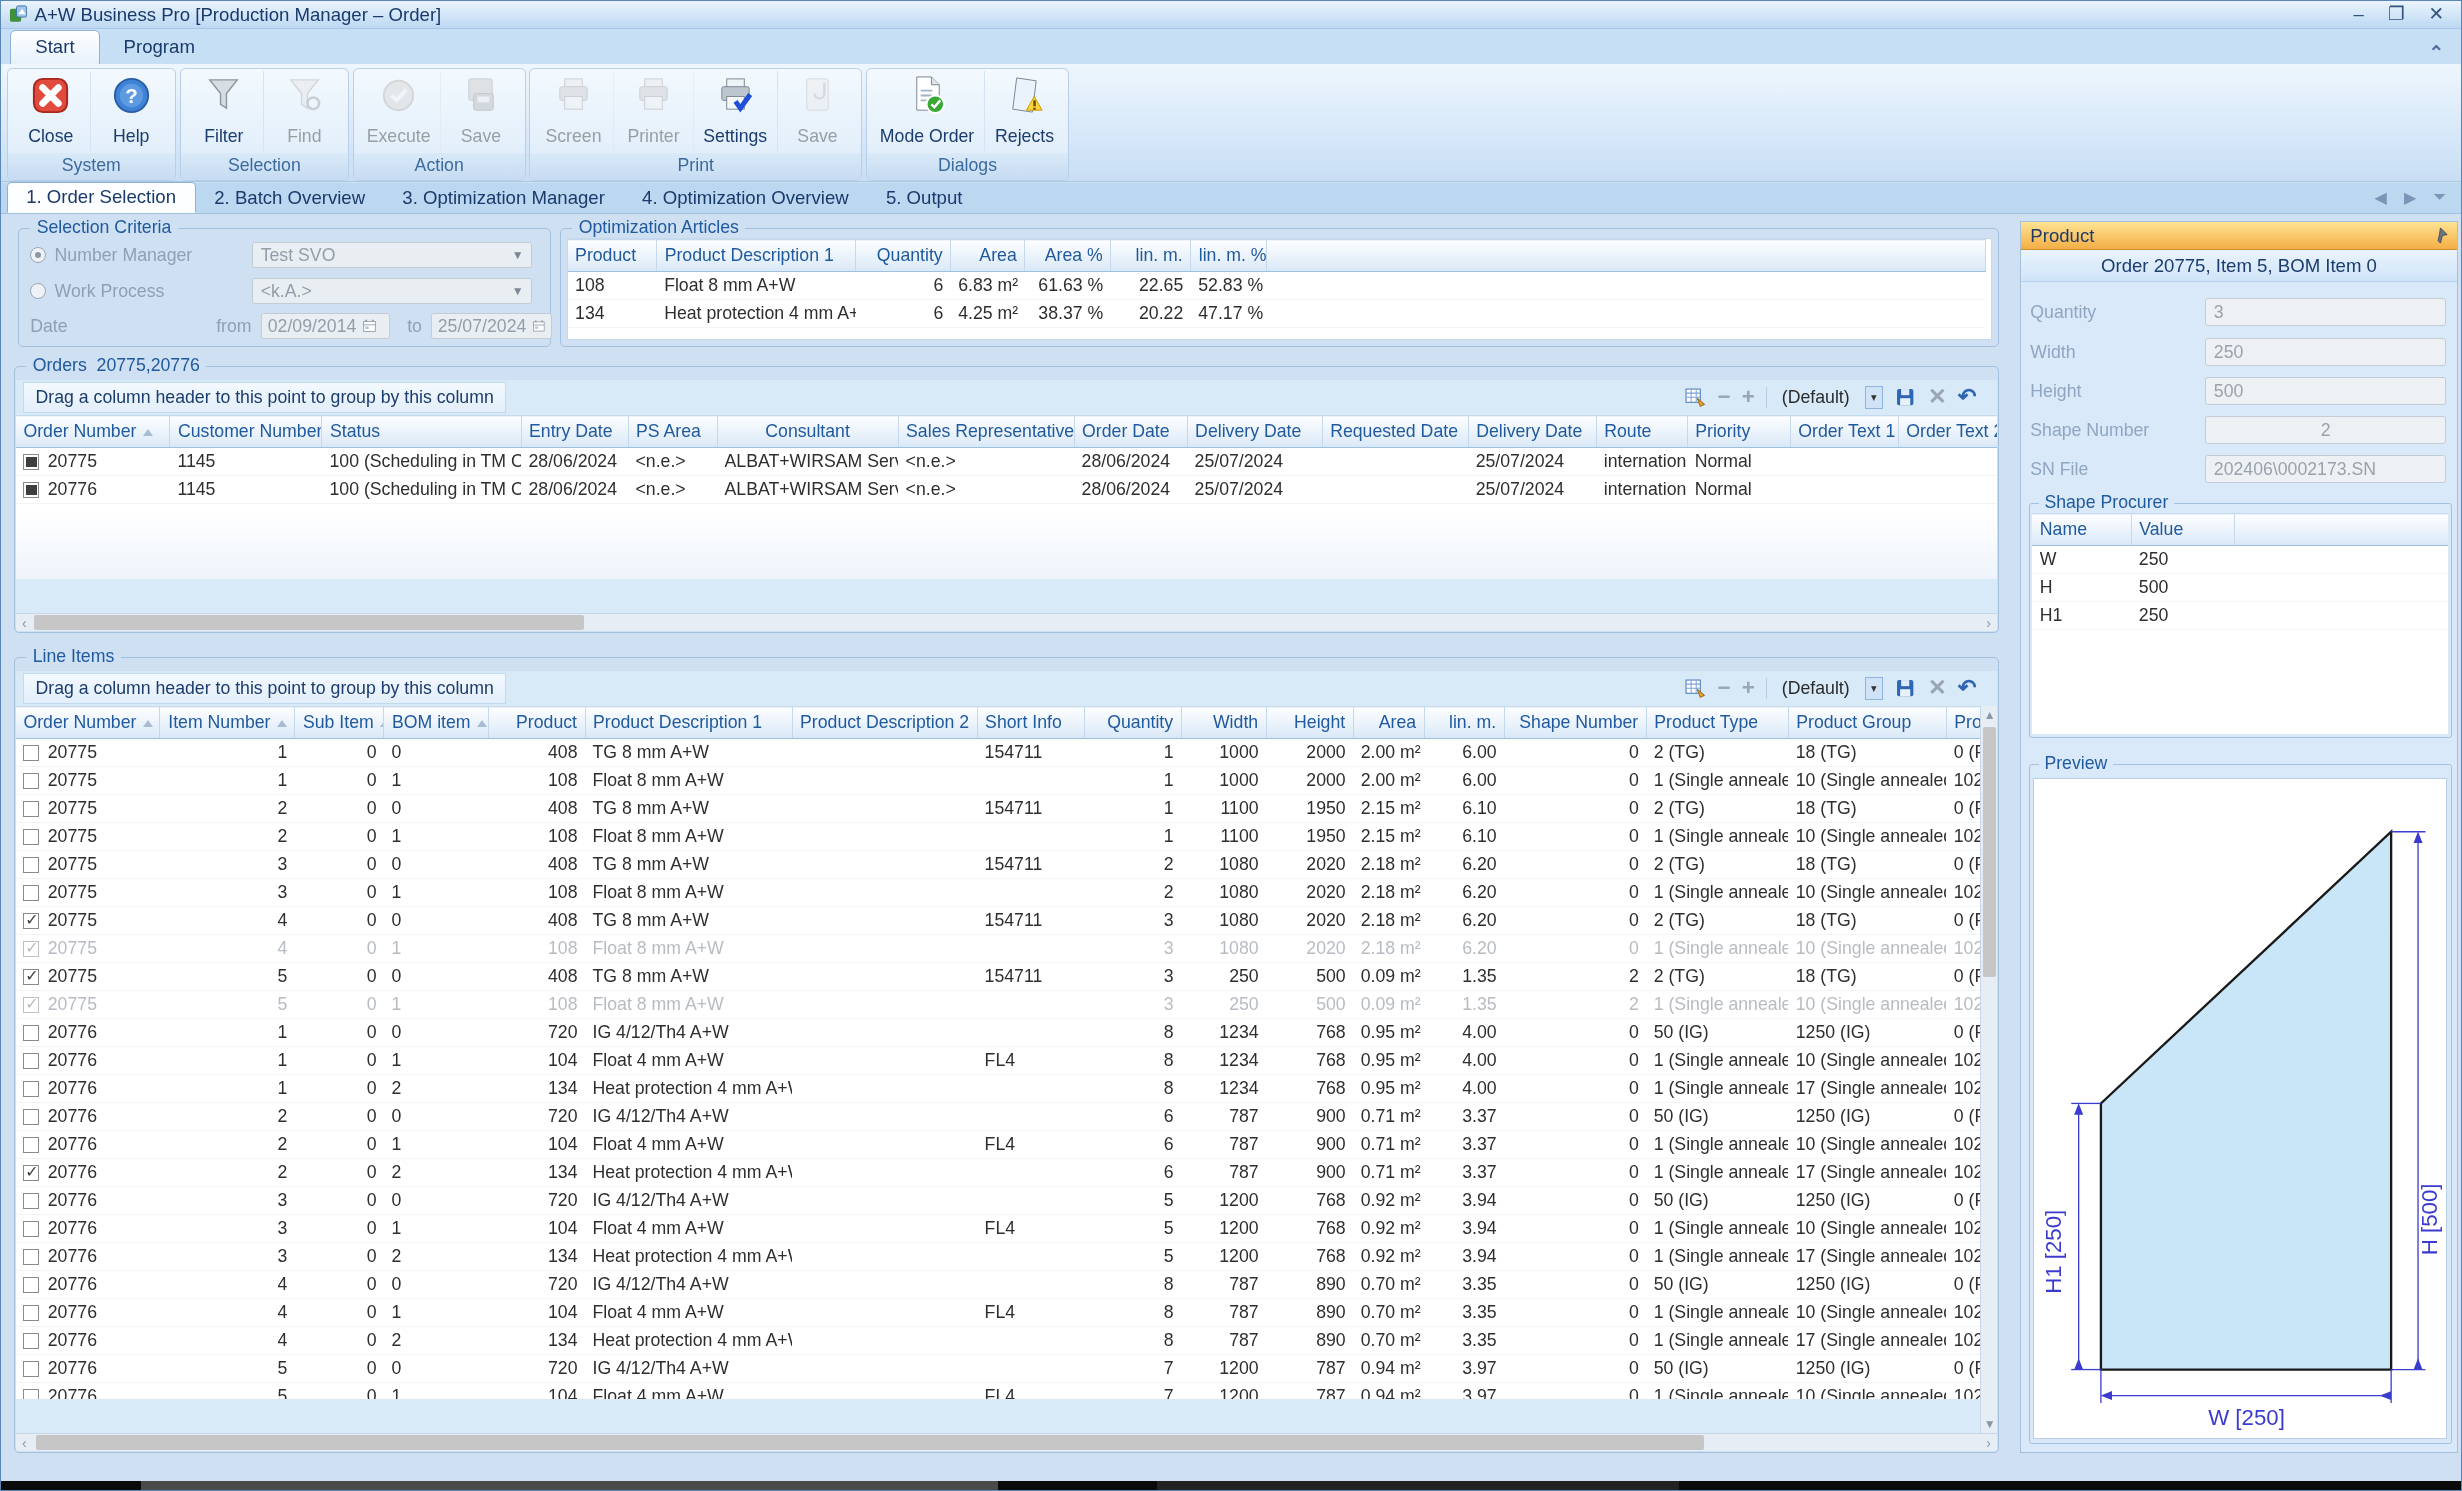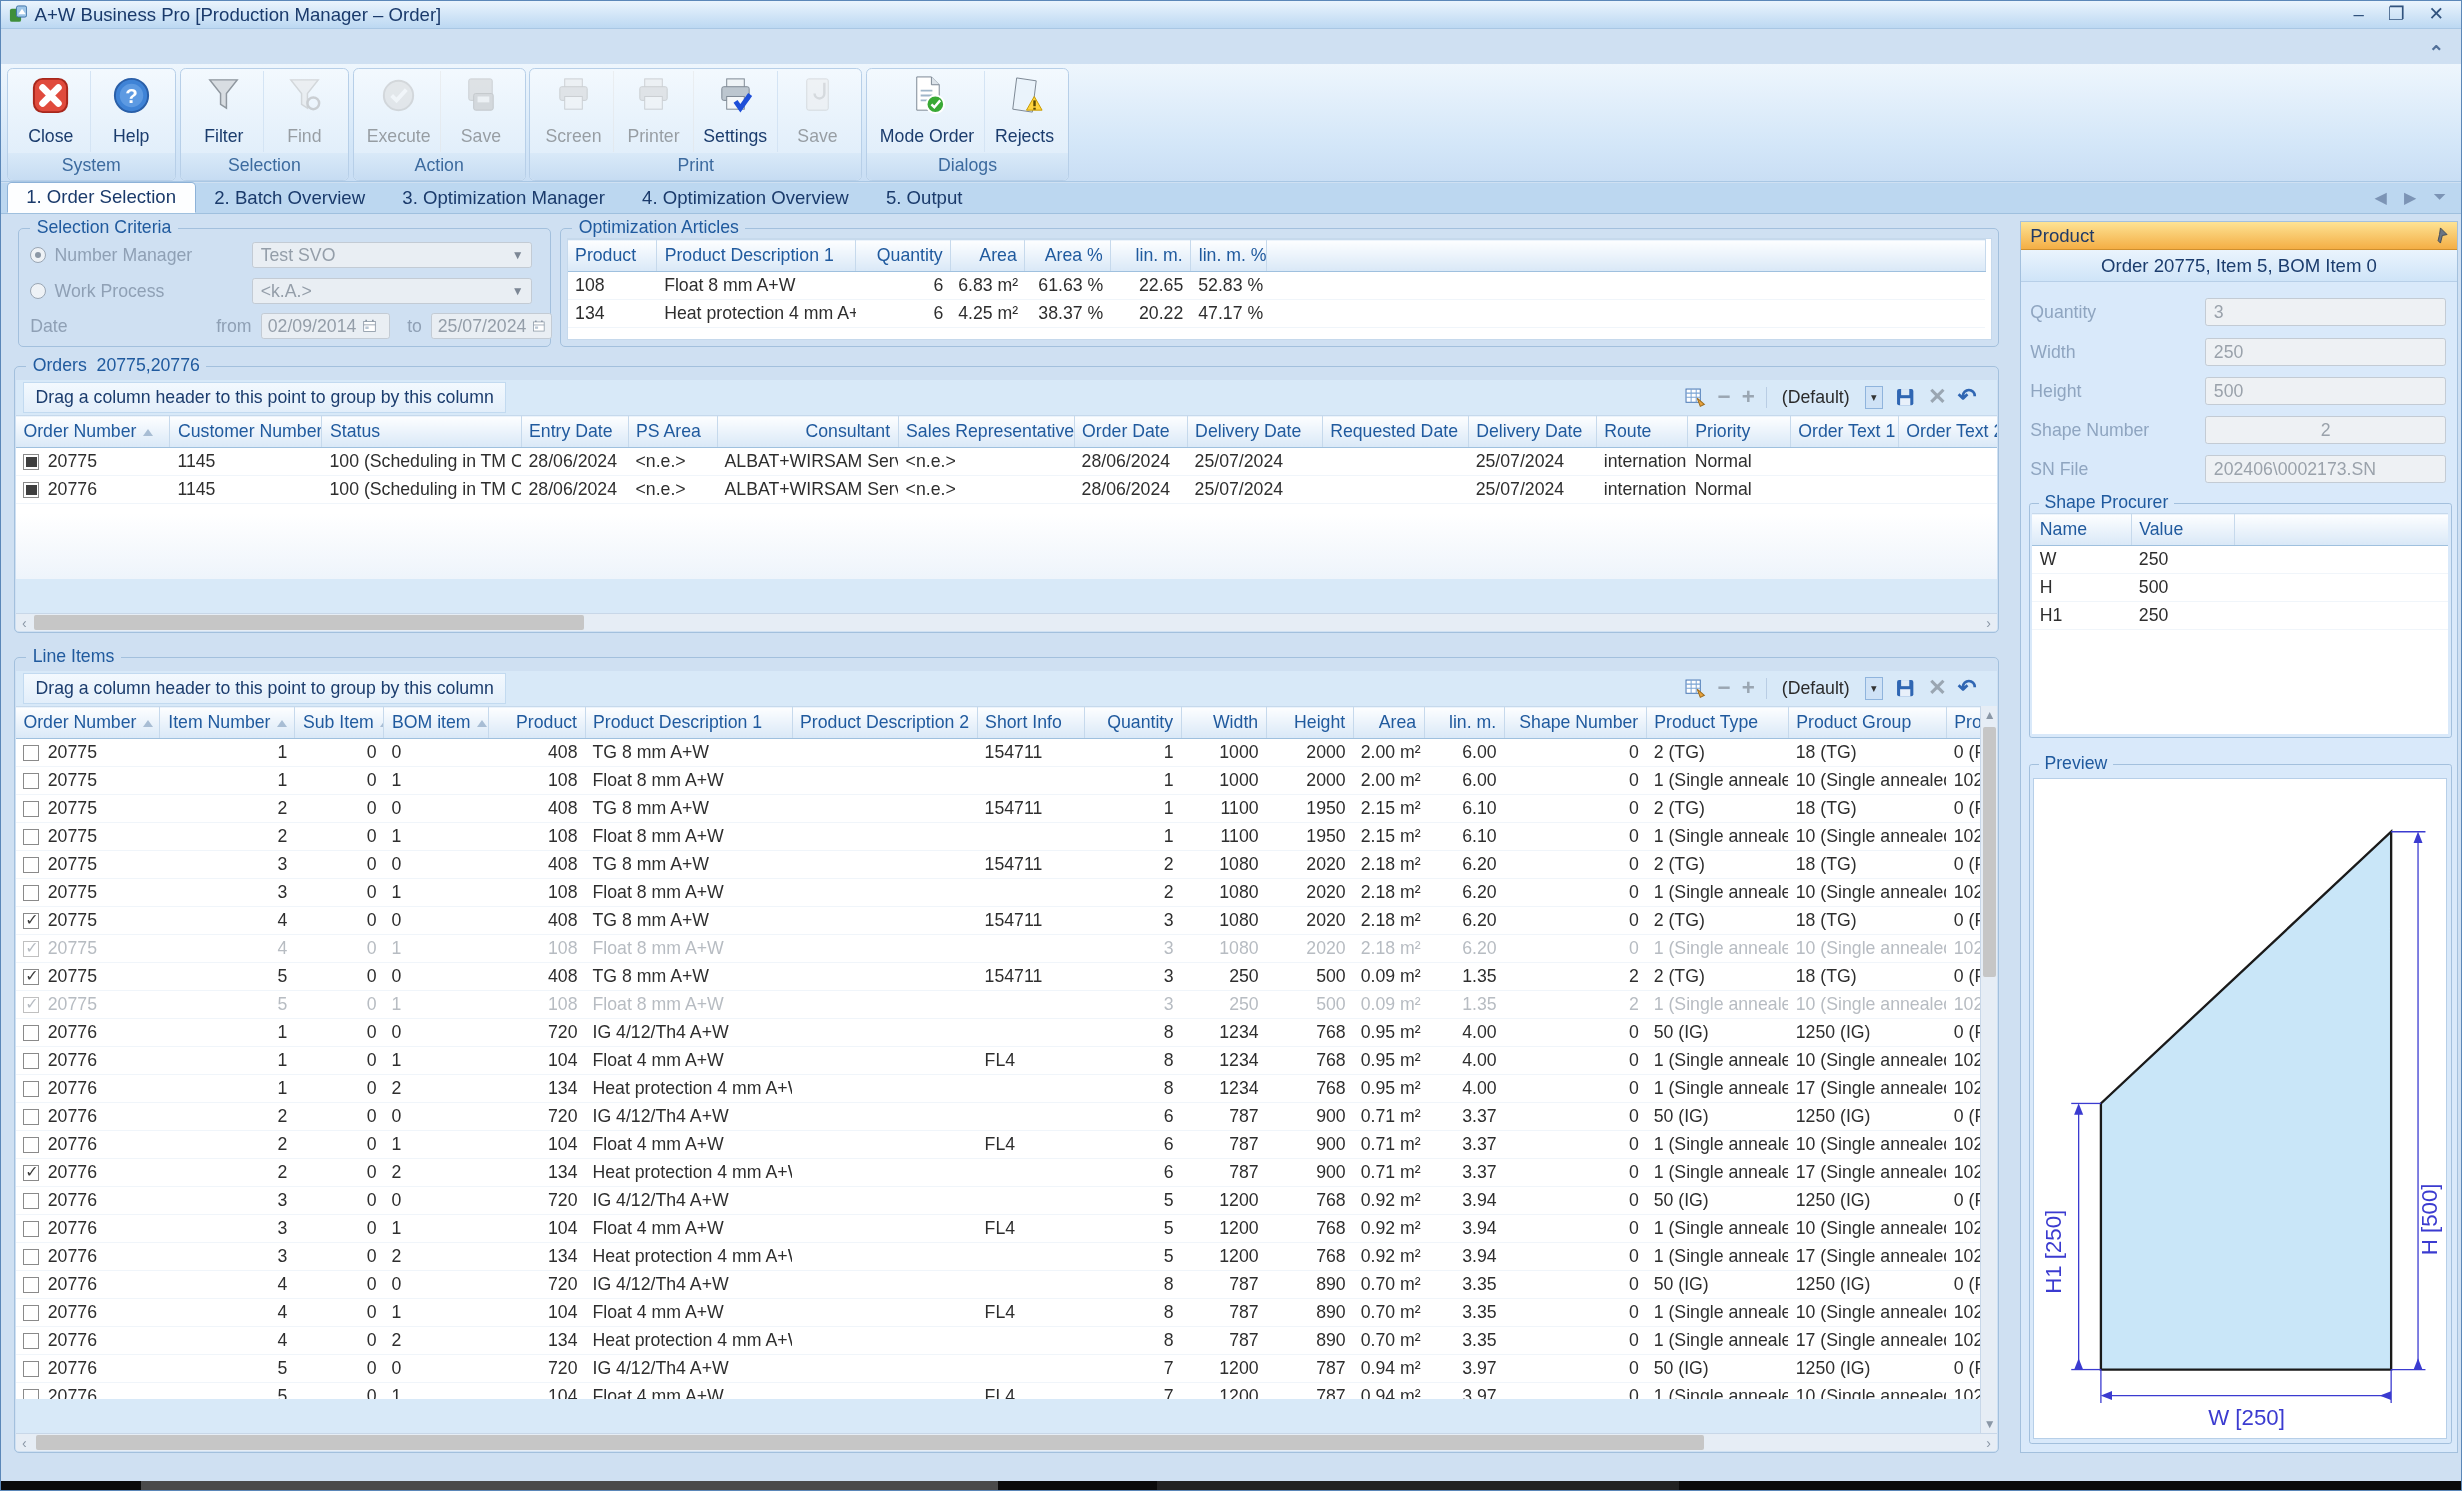--- a/index.html
+++ b/index.html
@@ -144,20 +144,24 @@
         <path d="M10 10l4-6 4 6z" fill="#fff"></path>
       </svg>
     <span class="title">A+W Business Pro [Production Manager – Order]</span>
     <div class="winbtns">
       <span class="winbtn">–</span>
       <span class="winbtn">❐</span>
       <span class="winbtn">✕</span>
     </div>
   </div>
 
+  <div class="ribbontabs">
+    <div class="rtab active">Start</div>
+    <div class="rtab">Program</div>
+  </div>
   <div class="ribbon-collapse">⌃</div>
 
   <div class="ribbon">
     <div class="rgroup">
       <div class="btnrow">
         <div class="rbtn">
           <span><svg viewBox="0 0 44 44">
                 <rect x="5" y="5" width="34" height="34" rx="9" fill="#e04b3d" stroke="#a8271c" stroke-width="2"></rect>
                 <path d="M14 14l16 16M30 14L14 30" stroke="#fff" stroke-width="7" stroke-linecap="round"></path>
               </svg></span>
@@ -436,21 +440,21 @@
               <col style="width:108px">
               <col style="width:100px">
             </colgroup>
             <thead>
               <tr>
                 <th style="text-align:left">Order Number<span class="sortmark"></span></th>
                 <th style="text-align:left">Customer Number</th>
                 <th style="text-align:left">Status</th>
                 <th style="text-align:left">Entry Date</th>
                 <th style="text-align:left">PS Area</th>
-                <th style="text-align:right">Consultant</th>
+                <th style="text-align:center">Consultant</th>
                 <th style="text-align:left">Sales Representative</th>
                 <th style="text-align:left">Order Date</th>
                 <th style="text-align:left">Delivery Date</th>
                 <th style="text-align:left">Requested Date</th>
                 <th style="text-align:left">Delivery Date</th>
                 <th style="text-align:left">Route</th>
                 <th style="text-align:left">Priority</th>
                 <th style="text-align:left">Order Text 1</th>
                 <th style="text-align:left">Order Text 2</th>
               </tr>

